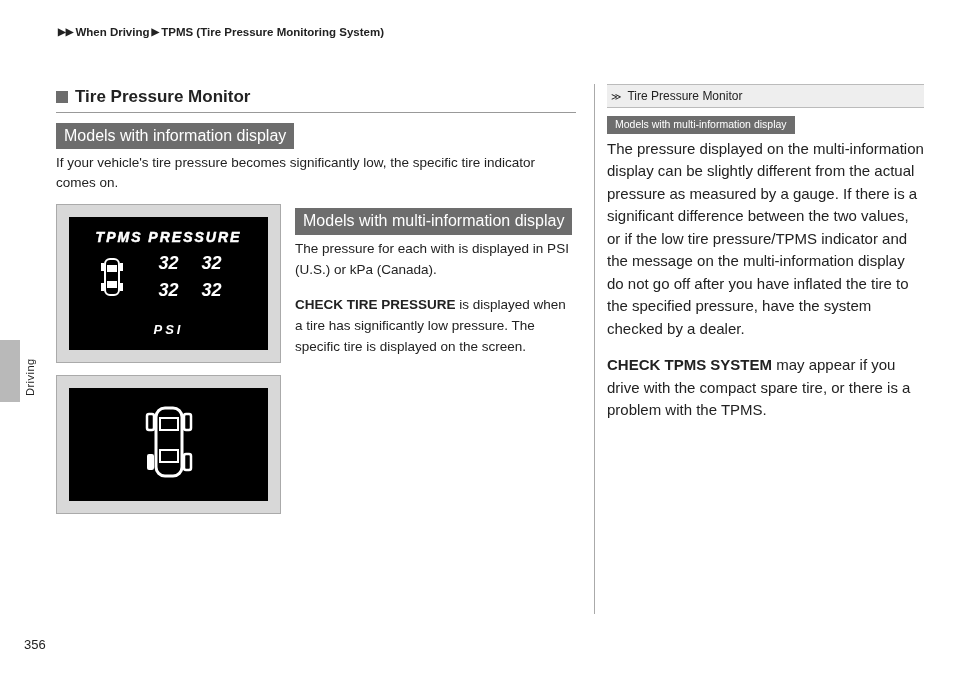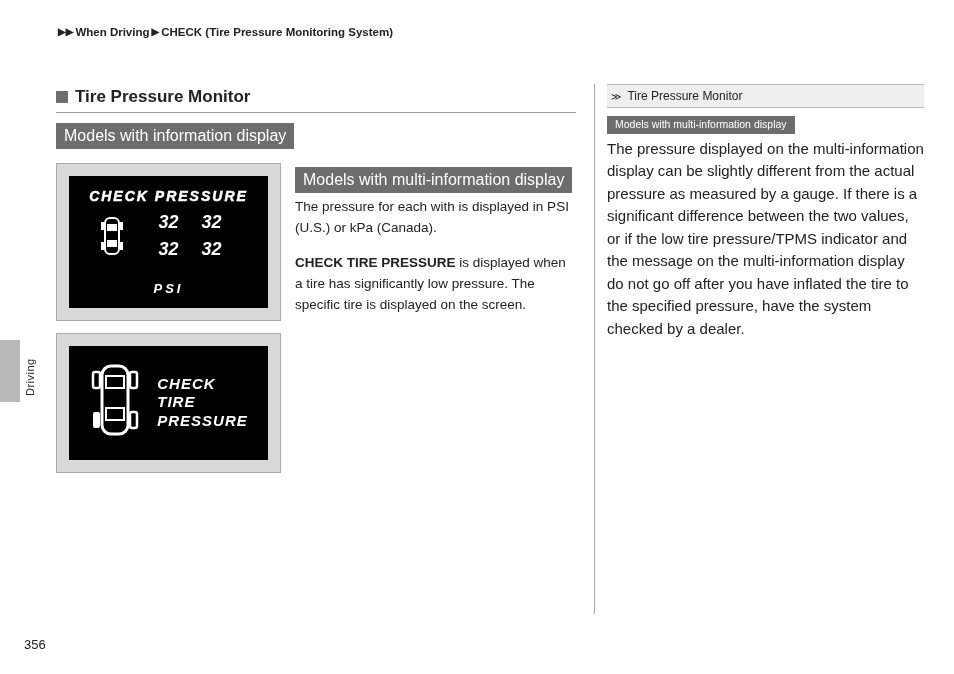--- a/index.html
+++ b/index.html
@@ -129,42 +129,43 @@
   }
   .dbl-chevron { font-size:10px; letter-spacing:-2px; margin-right:4px;}
   b.sm {font-weight:700;}
 </style>
 </head>
 <body>
 
 <div class="page">
 
   <div class="breadcrumb">
-    <span class="tri">▶▶</span><span>When Driving</span><span class="tri">▶</span><span>CHECK (Tire Pressure Monitoring System)</span>
+    <span class="tri">▶▶</span><span>When Driving</span><span class="tri">▶</span><span>TPMS (Tire Pressure Monitoring System)</span>
   </div>
 
   <div class="side-tab"></div>
   <div class="side-tab-label">Driving</div>
 
   <div class="content-area">
 
     <div class="main-col">
       <div class="section-heading-row">
         <span class="section-marker"></span>
         <span class="section-heading">Tire Pressure Monitor</span>
       </div>
 
       <div class="model-tag">Models with information display</div>
+      <div class="body-text">If your vehicle's tire pressure becomes significantly low, the specific tire indicator comes on.</div>
 
       <div class="two-up">
         <div class="figure-stack">
 
           <div class="figure-box">
             <div class="display-screen">
-              <div class="display-title">CHECK PRESSURE</div>
+              <div class="display-title">TPMS PRESSURE</div>
               <div class="tp-grid">
                 <div class="tp-num">32</div>
                 <div class="car-icon">
                   <svg width="26" height="44" viewBox="0 0 26 44">
                     <rect x="6" y="4" width="14" height="36" rx="5" fill="none" stroke="#fff" stroke-width="2"></rect>
                     <rect x="8" y="10" width="10" height="7" fill="#fff"></rect>
                     <rect x="8" y="26" width="10" height="7" fill="#fff"></rect>
                     <rect x="2" y="8" width="3" height="8" fill="#fff"></rect>
                     <rect x="21" y="8" width="3" height="8" fill="#fff"></rect>
                     <rect x="2" y="28" width="3" height="8" fill="#fff"></rect>
@@ -185,25 +186,20 @@
                 <svg width="52" height="80" viewBox="0 0 52 80">
                   <rect x="13" y="6" width="26" height="68" rx="9" fill="none" stroke="#fff" stroke-width="3"></rect>
                   <rect x="17" y="16" width="18" height="12" fill="none" stroke="#fff" stroke-width="2"></rect>
                   <rect x="17" y="48" width="18" height="12" fill="none" stroke="#fff" stroke-width="2"></rect>
                   <rect x="4" y="12" width="7" height="16" rx="2" fill="none" stroke="#fff" stroke-width="2.5"></rect>
                   <rect x="41" y="12" width="7" height="16" rx="2" fill="none" stroke="#fff" stroke-width="2.5"></rect>
                   <rect x="4" y="52" width="7" height="16" rx="2" fill="#fff"></rect>
                   <rect x="41" y="52" width="7" height="16" rx="2" fill="none" stroke="#fff" stroke-width="2.5"></rect>
                 </svg>
               </span>
-              <div class="check-text">
-                <span>CHECK</span><br>
-                <span>TIRE</span><br>
-                <span>PRESSURE</span>
-              </div>
             </div>
           </div>
 
         </div>
 
         <div class="right-col body-text" style="flex:1">
           <div class="model-tag">Models with multi-information display</div>
           <p style="margin:0 0 14px">The pressure for each with is displayed in PSI (U.S.) or kPa (Canada).</p>
           <p style="margin:0">
             <b class="sm">CHECK TIRE PRESSURE</b><span> is displayed when a tire has significantly low pressure. The specific tire is displayed on the screen.</span>
@@ -212,18 +208,21 @@
       </div>
     </div>
 
     <div class="side-col">
       <div class="side-heading-row">
         <span class="dbl-chevron">≫</span>
         <span>Tire Pressure Monitor</span>
       </div>
       <div class="model-tag" style="font-size:10.5px">Models with multi-information display</div>
       <div class="side-text">The pressure displayed on the multi-information display can be slightly different from the actual pressure as measured by a gauge. If there is a significant difference between the two values, or if the low tire pressure/TPMS indicator and the message on the multi-information display do not go off after you have inflated the tire to the specified pressure, have the system checked by a dealer.</div>
+      <p class="side-text" style="margin-top:14px">
+        <b class="sm">CHECK TPMS SYSTEM</b><span> may appear if you drive with the compact spare tire, or there is a problem with the TPMS.</span>
+      </p>
     </div>
 
   </div>
 
   <div class="page-number">356</div>
 </div>
 
 </body></html>

